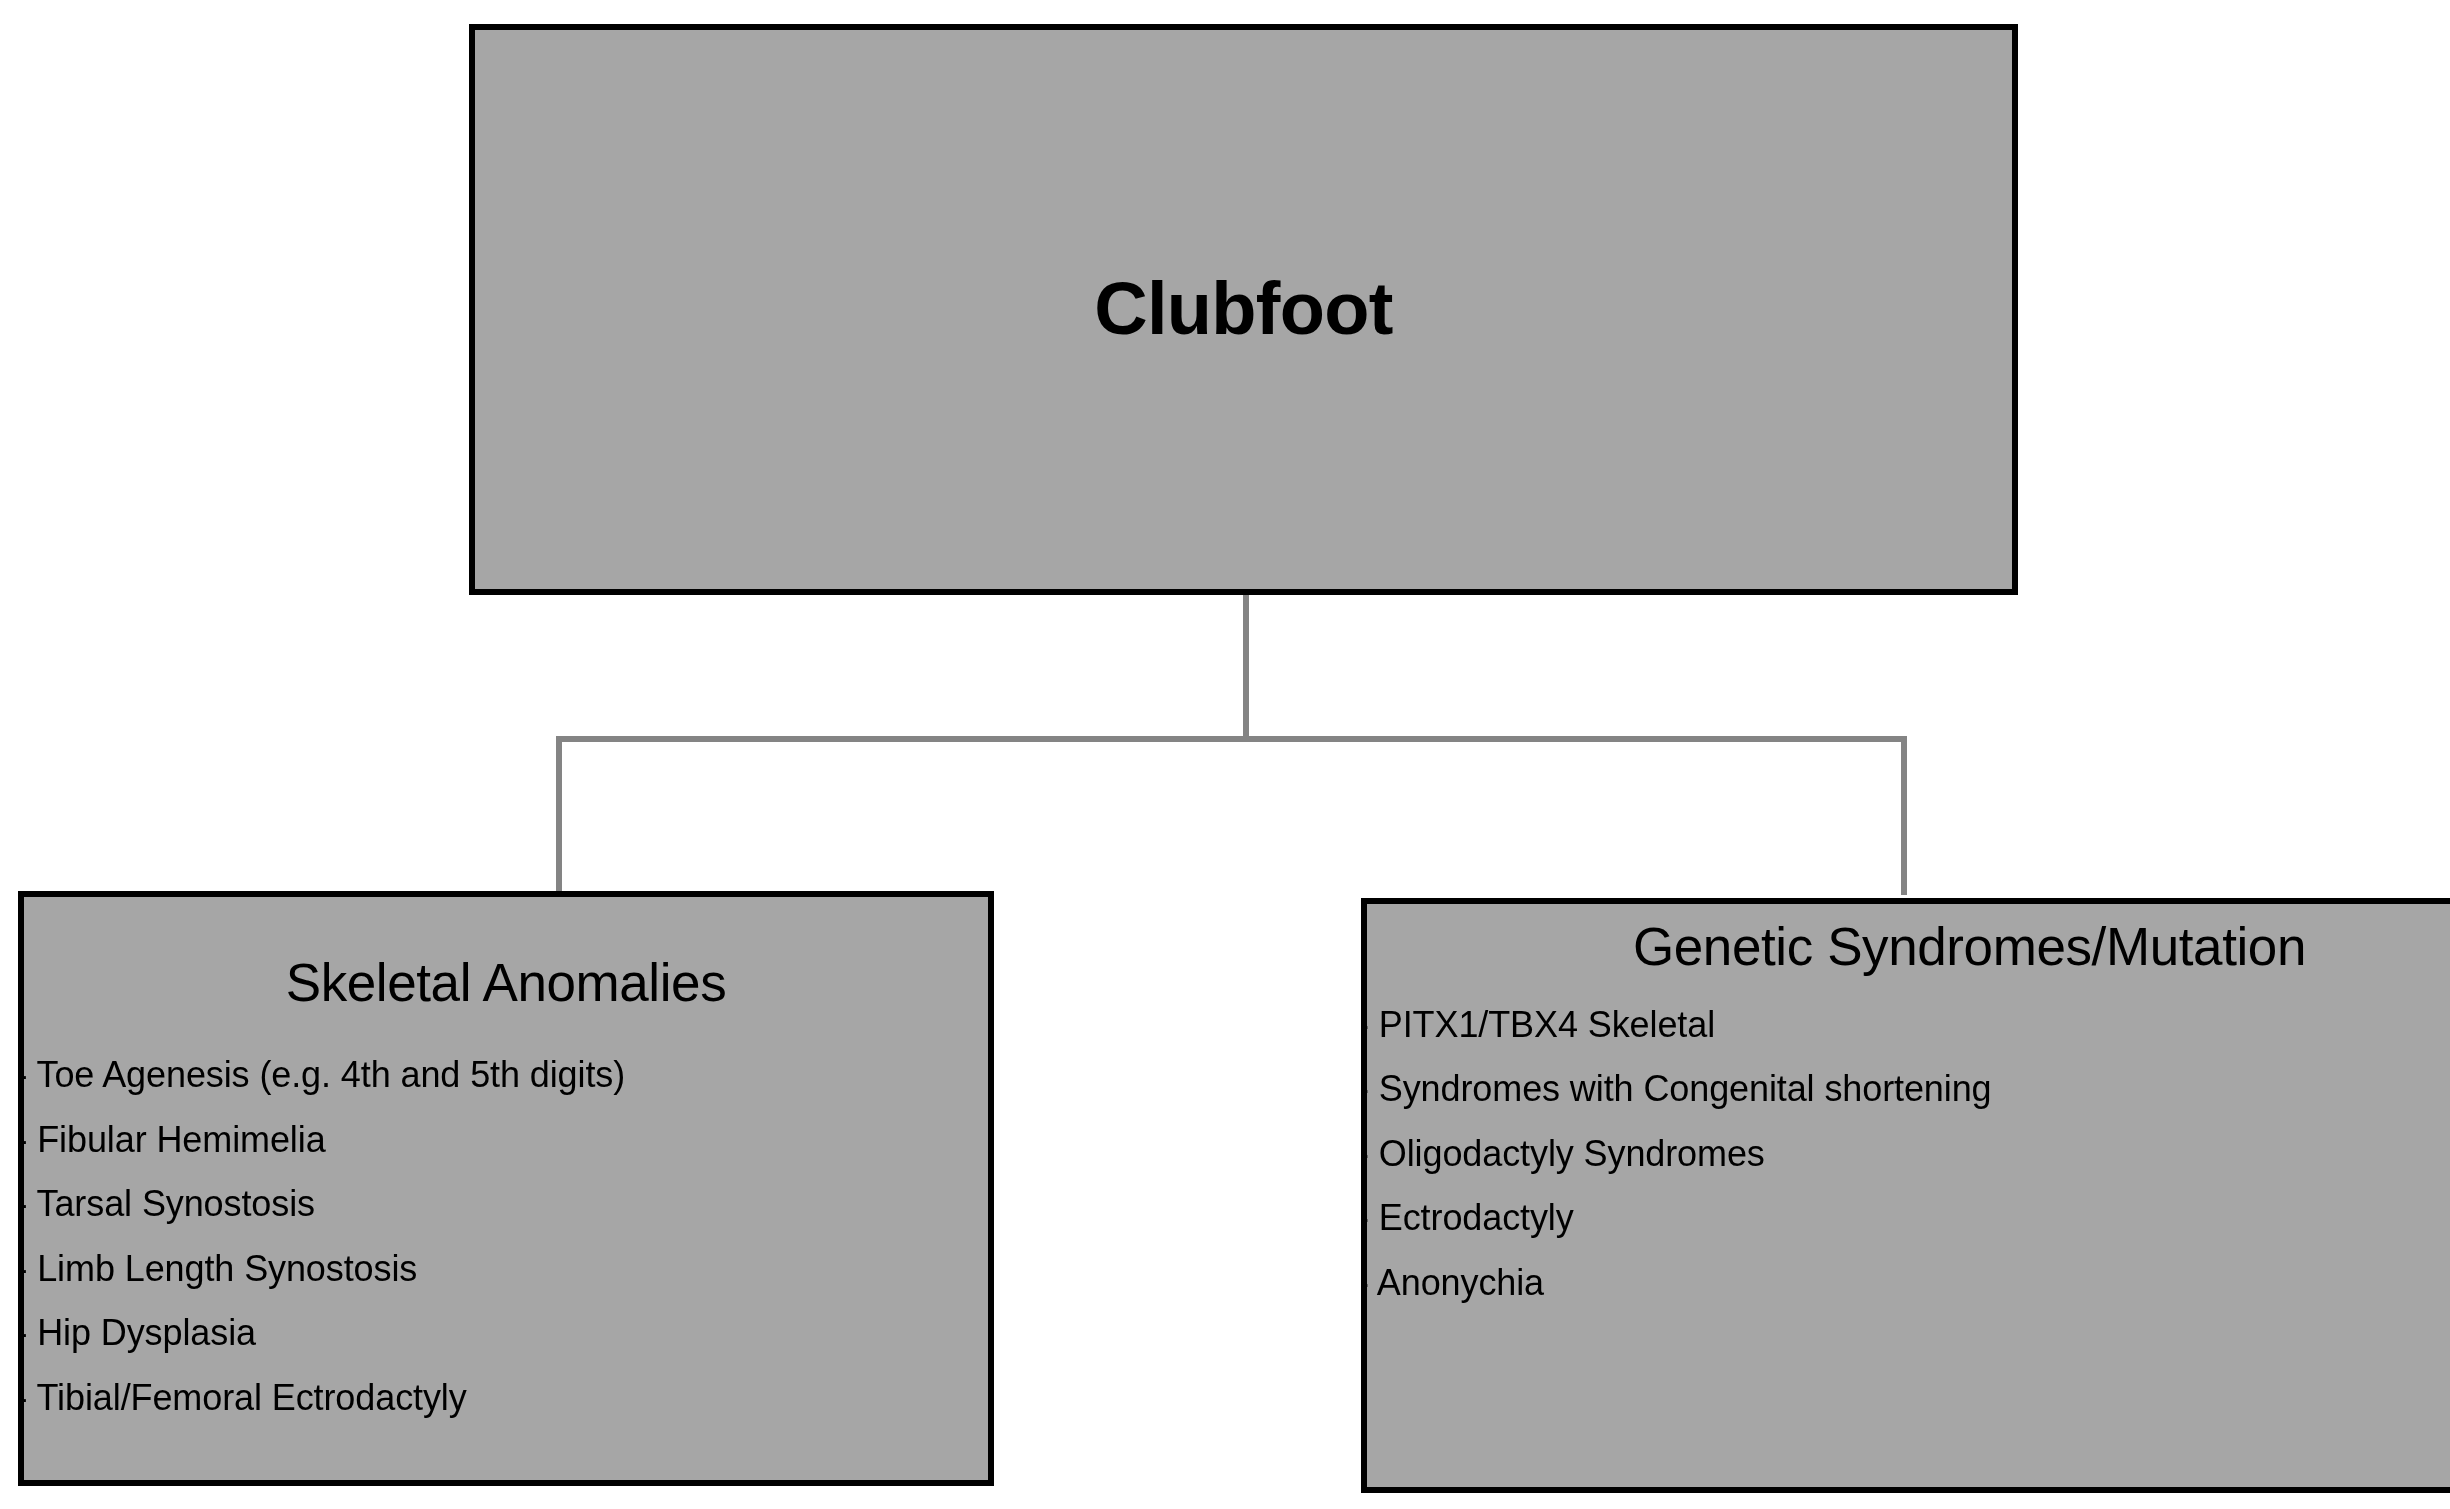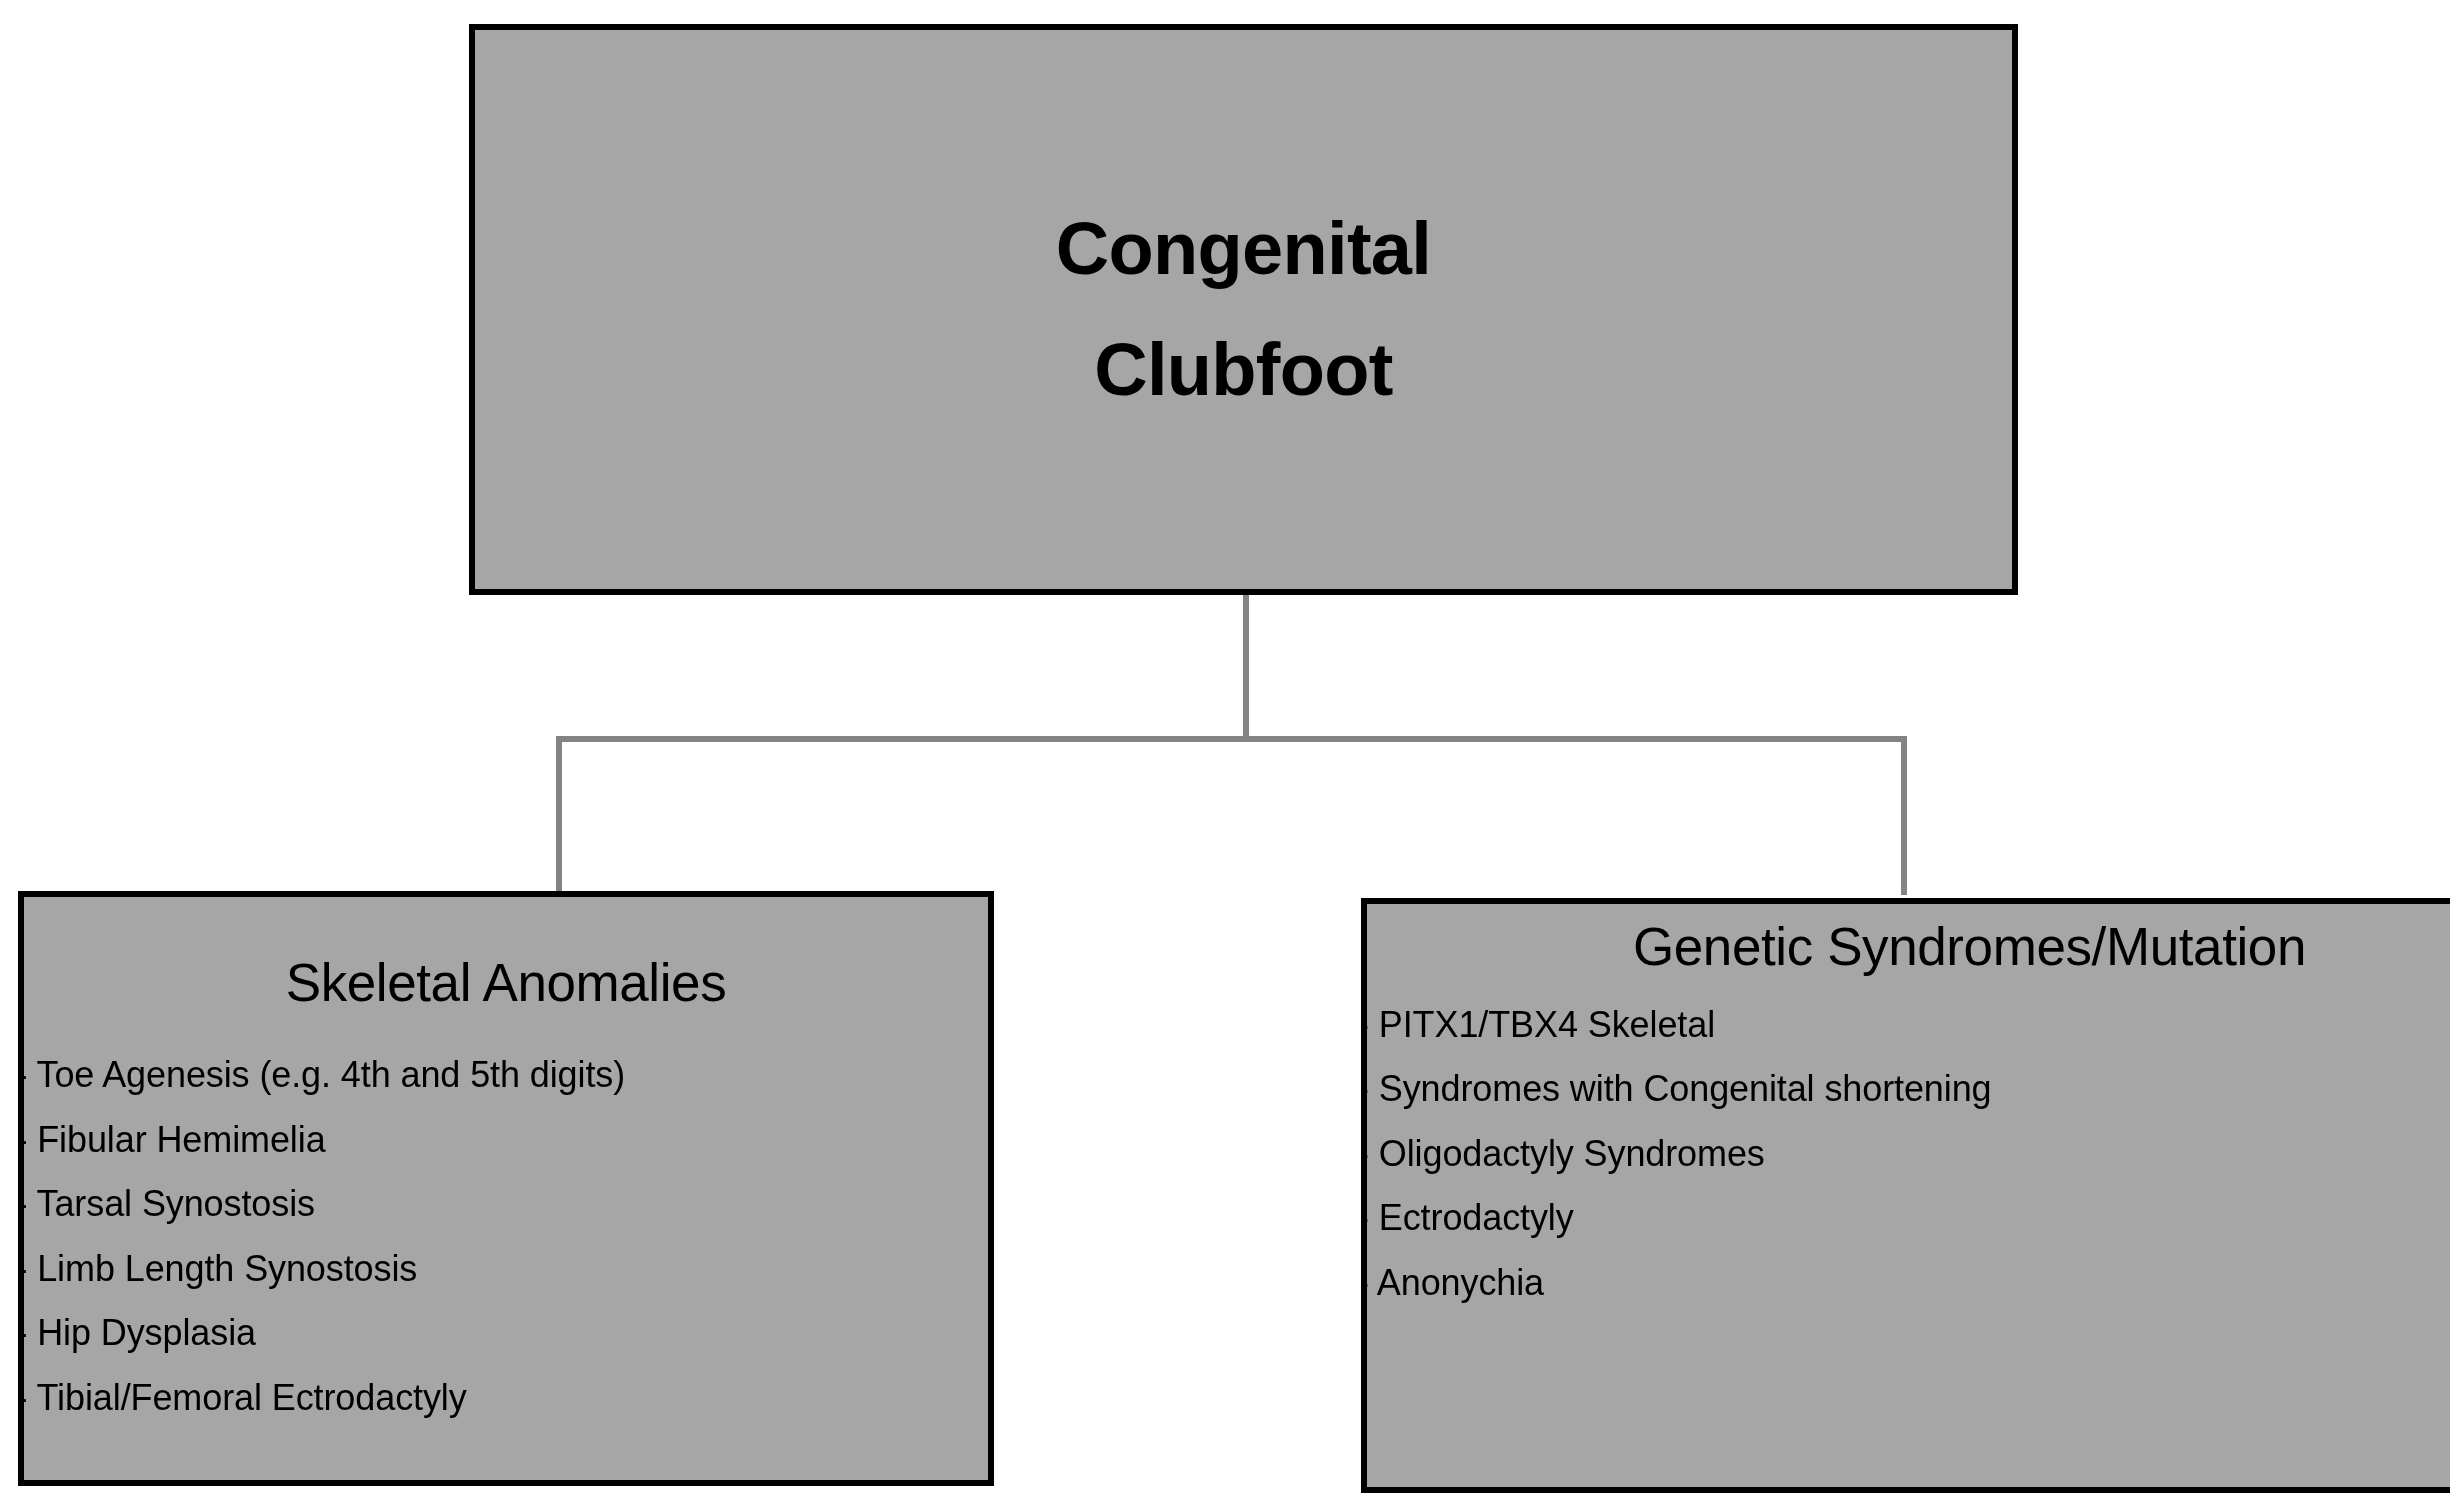--- a/index.html
+++ b/index.html
@@ -160,21 +160,20 @@
 <div id="diagram">
 
   <div class="connector-layer">
     <div class="conn conn-stem"></div>
     <div class="conn conn-bus"></div>
     <div class="conn conn-drop-left"></div>
     <div class="conn conn-drop-right"></div>
   </div>
 
   <div class="node-box root-box">
-    <div class="root-title-line line-1">Congenital</div>
     <div class="root-title-line line-2">Clubfoot</div>
   </div>
 
   <div class="node-box child-box left-box">
     <div class="child-heading">Skeletal Anomalies</div>
     <ul class="child-list">
       <li>- Toe Agenesis (e.g. 4th and 5th digits)</li>
       <li>- Fibular Hemimelia</li>
       <li>- Tarsal Synostosis</li>
       <li>- Limb Length Synostosis</li>

